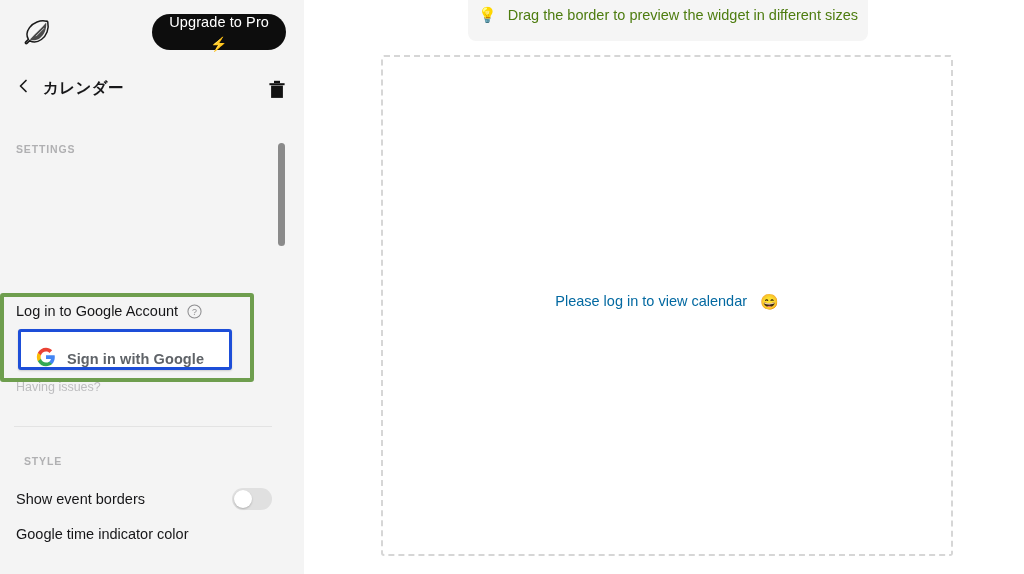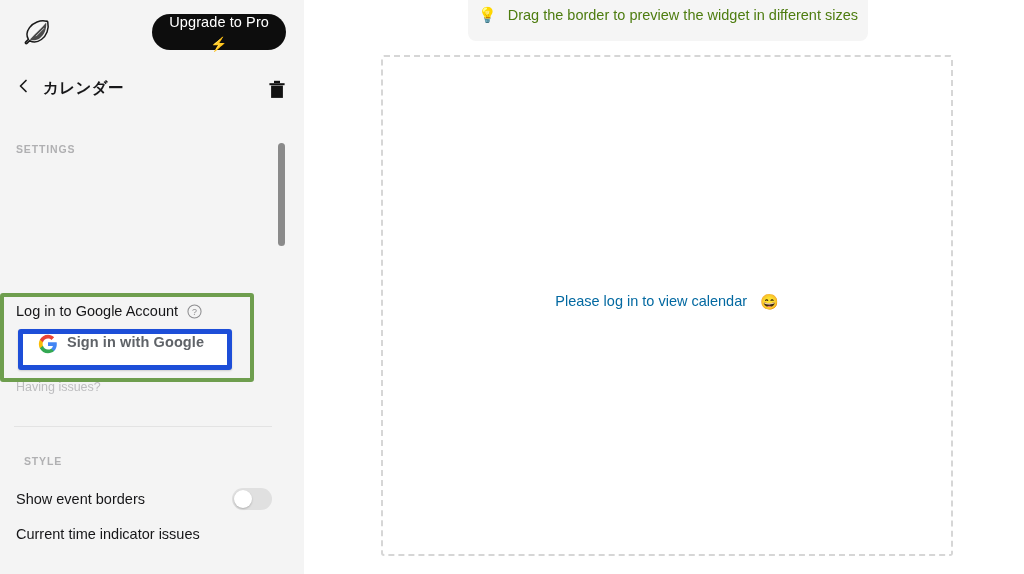--- a/index.html
+++ b/index.html
@@ -141,25 +141,25 @@
     flex: 0 0 auto;
   }
 
   .google-btn {
     position: absolute;
     left: 18px;
     top: 199px;
     width: 214px;
     height: 41px;
     background: #ffffff;
-    border: 5px solid #1d4ed8;
+    border: 3px solid #1d4ed8;
     border-radius: 3px;
     box-shadow: 0 1px 2px rgba(0,0,0,.16);
     display: flex;
-    align-items: flex-start;
+    align-items: flex-end;
     cursor: pointer;
     padding: 0;
   }
   .g-logo { width: 20px; height: 20px; margin-left: 15px; flex: 0 0 auto; }
   .google-btn-label {
     flex: 1;
     text-align: center;
     font-size: 14.5px;
     font-weight: bold;
     color: #5f6368;
@@ -365,21 +365,21 @@
       <div class="section-head style-head">STYLE</div>
 
       <div class="row-toggle">
         <span class="row-label">Show event borders</span>
         <button class="toggle">
           <span class="knob"></span>
         </button>
       </div>
 
       <div class="row-color">
-        <span class="row-label">Current time indicator issues</span>
+        <span class="row-label">Google time indicator color</span>
       </div>
 
     </div>
 
     <div class="sb-scrollbar-track"></div>
     <div class="sb-scrollbar-thumb"></div>
 
   </aside>
 
   <section id="main">

